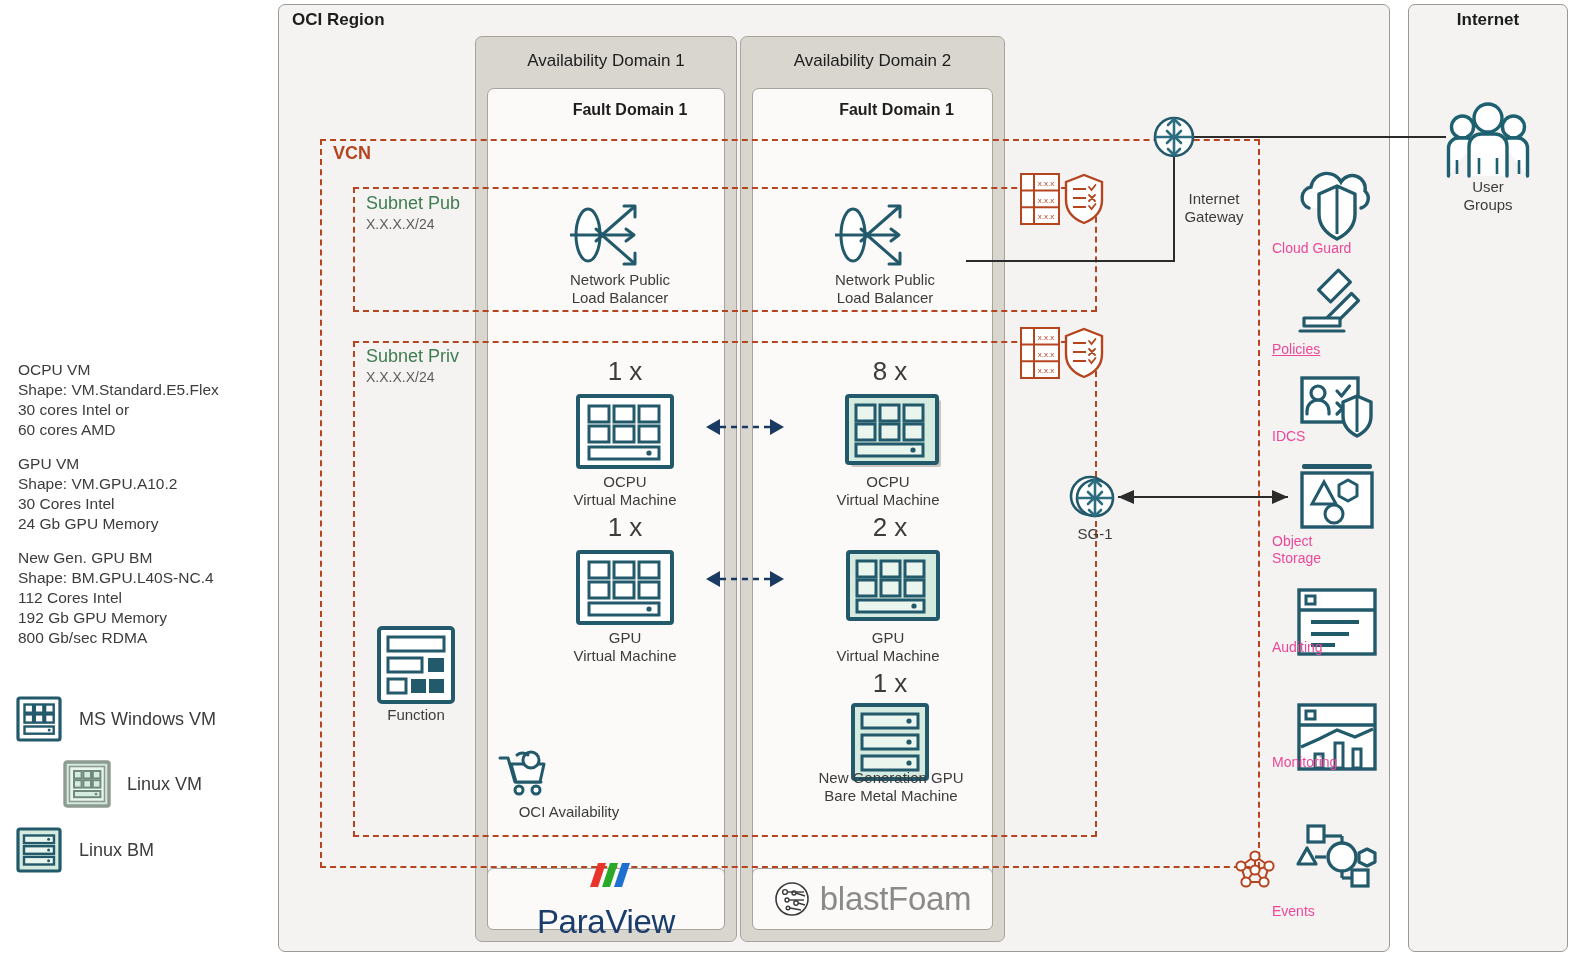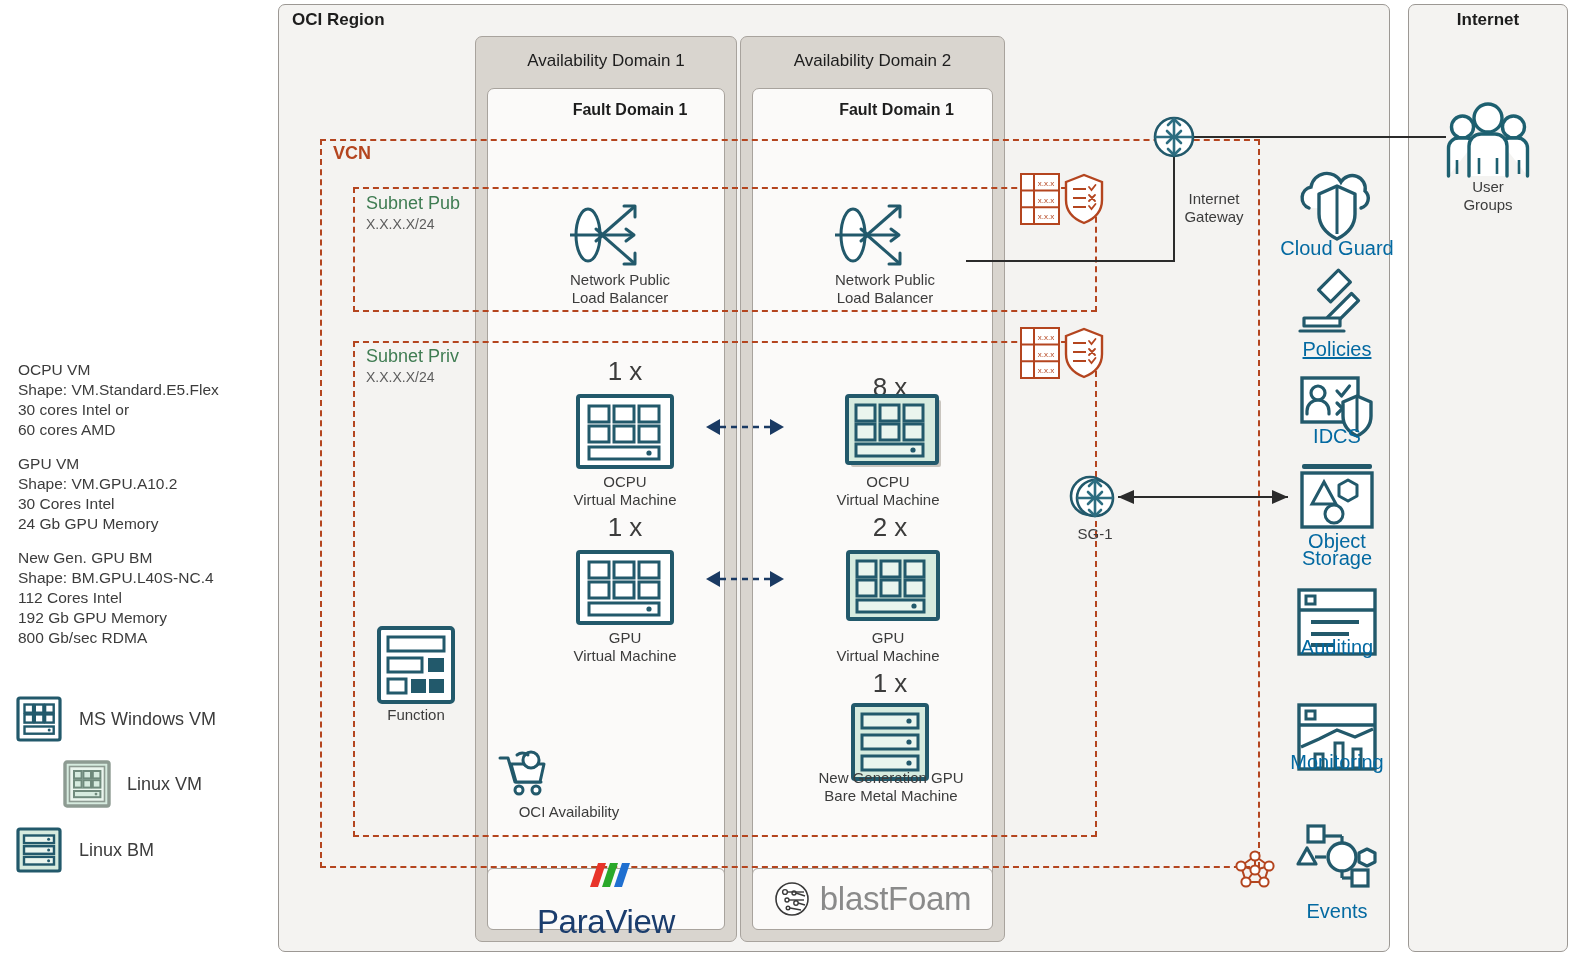--- a/index.html
+++ b/index.html
@@ -32,21 +32,21 @@
   .vcn-box{border:2.5px dashed #b4451f;box-sizing:border-box;background:transparent;}
   .subnet-box{border:2.5px dashed #b4451f;box-sizing:border-box;background:transparent;}
   .vcn-label{position:absolute;font-size:18px;font-weight:bold;color:#b4451f;}
   .subnet-label{position:absolute;font-size:18px;color:#3f7c52;font-weight:normal;}
   .subnet-cidr{position:absolute;font-size:14px;color:#5d5d5d;}
 
   
   .node-cap{position:absolute;text-align:center;font-size:15px;line-height:18px;color:#3c3c3c;}
   .count-lbl{position:absolute;text-align:center;font-size:26px;color:#3c3c3c;}
 
-  .svc-cap{position:absolute;width:130px;text-align:center;font-size:20px;line-height:17px;color:#0369a1;}
+  .svc-cap{position:absolute;width:130px;font-size:14px;line-height:17px;color:#ec4899;}
 
   
   .logo-box{background:#fbfaf9;border:1.5px solid #a8a39d;border-radius:6px;box-sizing:border-box;display:flex;align-items:center;justify-content:center;gap:10px;}
   .pv-text{font-size:33px;color:#1b3d6d;letter-spacing:-0.3px;}
   .bf-text{font-size:33px;color:#8a8a8a;letter-spacing:-0.3px;}
 
   svg{display:block;overflow:visible;}
   .ln-solid{stroke:#2b2b2b;stroke-width:2;fill:none;}
 </style>
 </head>
@@ -241,21 +241,21 @@
     <rect x="63" y="32" width="20" height="16" fill="none" stroke="#22596b" stroke-width="3"></rect>
     <rect x="13" y="53" width="70" height="12" fill="none" stroke="#22596b" stroke-width="3"></rect>
     <circle cx="73" cy="59" r="2.6" fill="#22596b"></circle>
   </svg>
 </div>
 <div class="node-cap" style="left:545px;top:629px;width:160px;">
   <div>GPU</div>
   <div>Virtual Machine</div>
 </div>
 
-<div class="count-lbl nosel" style="left:825px;top:372px;width:130px;">8 x</div>
+<div class="count-lbl nosel" style="left:825px;top:356px;width:130px;">8 x</div>
 <div class="abs" style="left:845px;top:394px;">
   <svg width="98" height="75" viewBox="0 0 98 75">
     <rect x="6" y="6" width="90" height="67" rx="2" fill="#c9c5bf"></rect>
     <rect x="2" y="2" width="90" height="67" rx="2" fill="#d6ebdf" stroke="#22596b" stroke-width="4"></rect>
     <rect x="11" y="11" width="19" height="16" fill="#eaf5ee" stroke="#22596b" stroke-width="3"></rect>
     <rect x="35" y="11" width="19" height="16" fill="#eaf5ee" stroke="#22596b" stroke-width="3"></rect>
     <rect x="59" y="11" width="19" height="16" fill="#eaf5ee" stroke="#22596b" stroke-width="3"></rect>
     <rect x="11" y="30" width="19" height="16" fill="#eaf5ee" stroke="#22596b" stroke-width="3"></rect>
     <rect x="35" y="30" width="19" height="16" fill="#eaf5ee" stroke="#22596b" stroke-width="3"></rect>
     <rect x="59" y="30" width="19" height="16" fill="#eaf5ee" stroke="#22596b" stroke-width="3"></rect>

